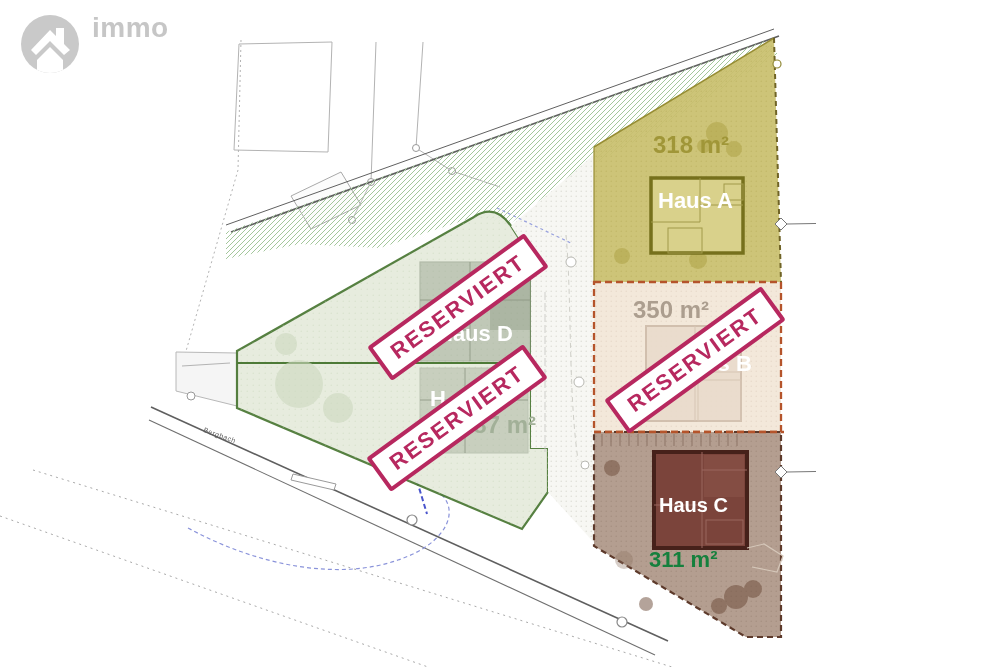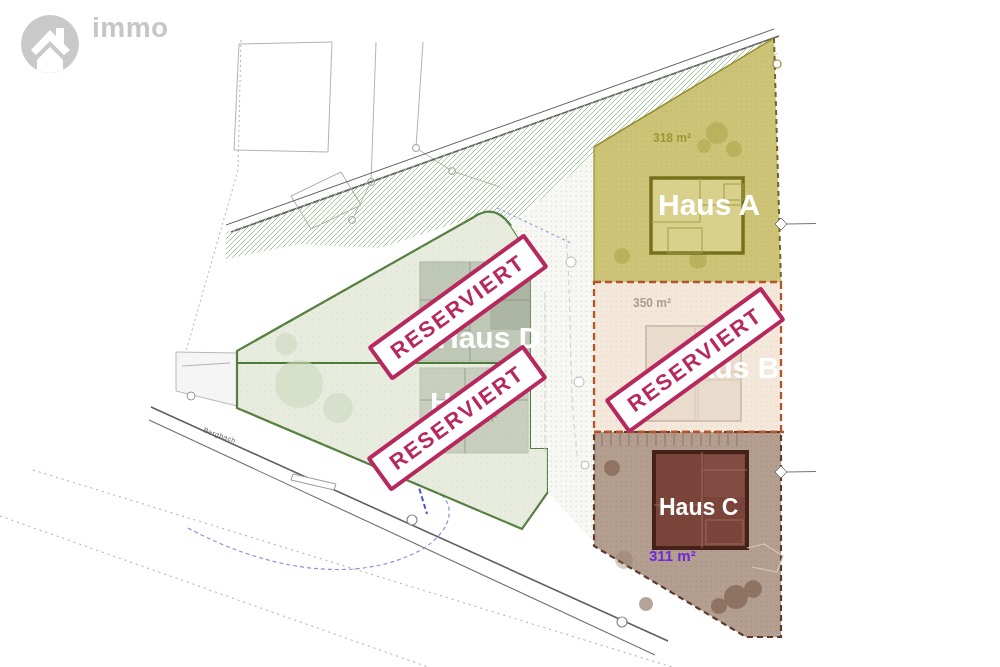--- a/index.html
+++ b/index.html
@@ -4,25 +4,25 @@
 <style>
   html,body{margin:0;padding:0;background:#ffffff;}
   .canvas{position:relative;width:816px;height:667px;background:#fff;overflow:hidden;
           font-family:"Liberation Sans",sans-serif;}
   .abs{position:absolute;}
   svg{display:block;}
   
   .logo{left:20px;top:14px;display:flex;align-items:flex-start;gap:12px;}
   .logo-text{color:#c6c6c6;font-weight:bold;font-size:28px;line-height:27px;letter-spacing:.5px;}
   
-  .haus-label{color:#ffffff;font-weight:bold;font-size:30px;white-space:nowrap;}
-  .area-label{font-weight:bold;font-size:12px;white-space:nowrap;}
+  .haus-label{color:#ffffff;font-weight:bold;font-size:22px;white-space:nowrap;}
+  .area-label{font-weight:bold;font-size:24px;white-space:nowrap;}
   .area-a{color:#a09638;}
   .area-b{color:#ac9e8f;}
-  .area-c{color:#6d28d9;font-size:15px;}
+  .area-c{color:#15803d;font-size:22px;}
   .area-e{color:#a2b098;}
   .stream{font-size:7px;color:#5a5a5a;transform:rotate(20deg);transform-origin:left top;letter-spacing:.5px;}
   
   .stamp{position:absolute;background:#ffffff;border:4px solid #b7285f;color:#b7285f;
          font-weight:bold;font-size:22px;letter-spacing:2px;padding:4px 13px;
          border-radius:3px;transform:rotate(-36deg);white-space:nowrap;z-index:30;}
   
   .compass{left:884px;top:26px;}
   .compass text{font-size:20px;fill:#4a4a4a;}
 </style>
@@ -223,21 +223,21 @@
     <circle cx="28" cy="47" r="19" fill="none" stroke="#4a4a4a" stroke-width="1.3"></circle>
     <line x1="28" y1="47" x2="20" y2="19" stroke="#4a4a4a" stroke-width="1.3"></line>
   </svg>
 
   <div class="abs area-label area-a" style="left:653px;top:131px">318 m²</div>
   <div class="abs haus-label" style="left:658px;top:188px">Haus A</div>
 
   <div class="abs area-label area-b" style="left:633px;top:296px">350 m²</div>
   <div class="abs haus-label" style="left:676px;top:351px">Haus B</div>
 
-  <div class="abs haus-label" style="left:659px;top:494px;font-size:23px">Haus C</div>
+  <div class="abs haus-label" style="left:659px;top:494px;font-size:20px">Haus C</div>
   <div class="abs area-label area-c" style="left:649px;top:547px">311 m²</div>
 
   <div class="abs haus-label" style="left:437px;top:321px">Haus D</div>
   <div class="abs haus-label" style="left:430px;top:386px">H</div>
   <div class="abs area-label area-e" style="left:460px;top:411px">287 m²</div>
 
   <div class="abs stream" style="left:205px;top:426px">Bergbach</div>
 
   <div class="stamp" style="left:361px;top:286px">RESERVIERT</div>
   <div class="stamp" style="left:360px;top:397px">RESERVIERT</div>

